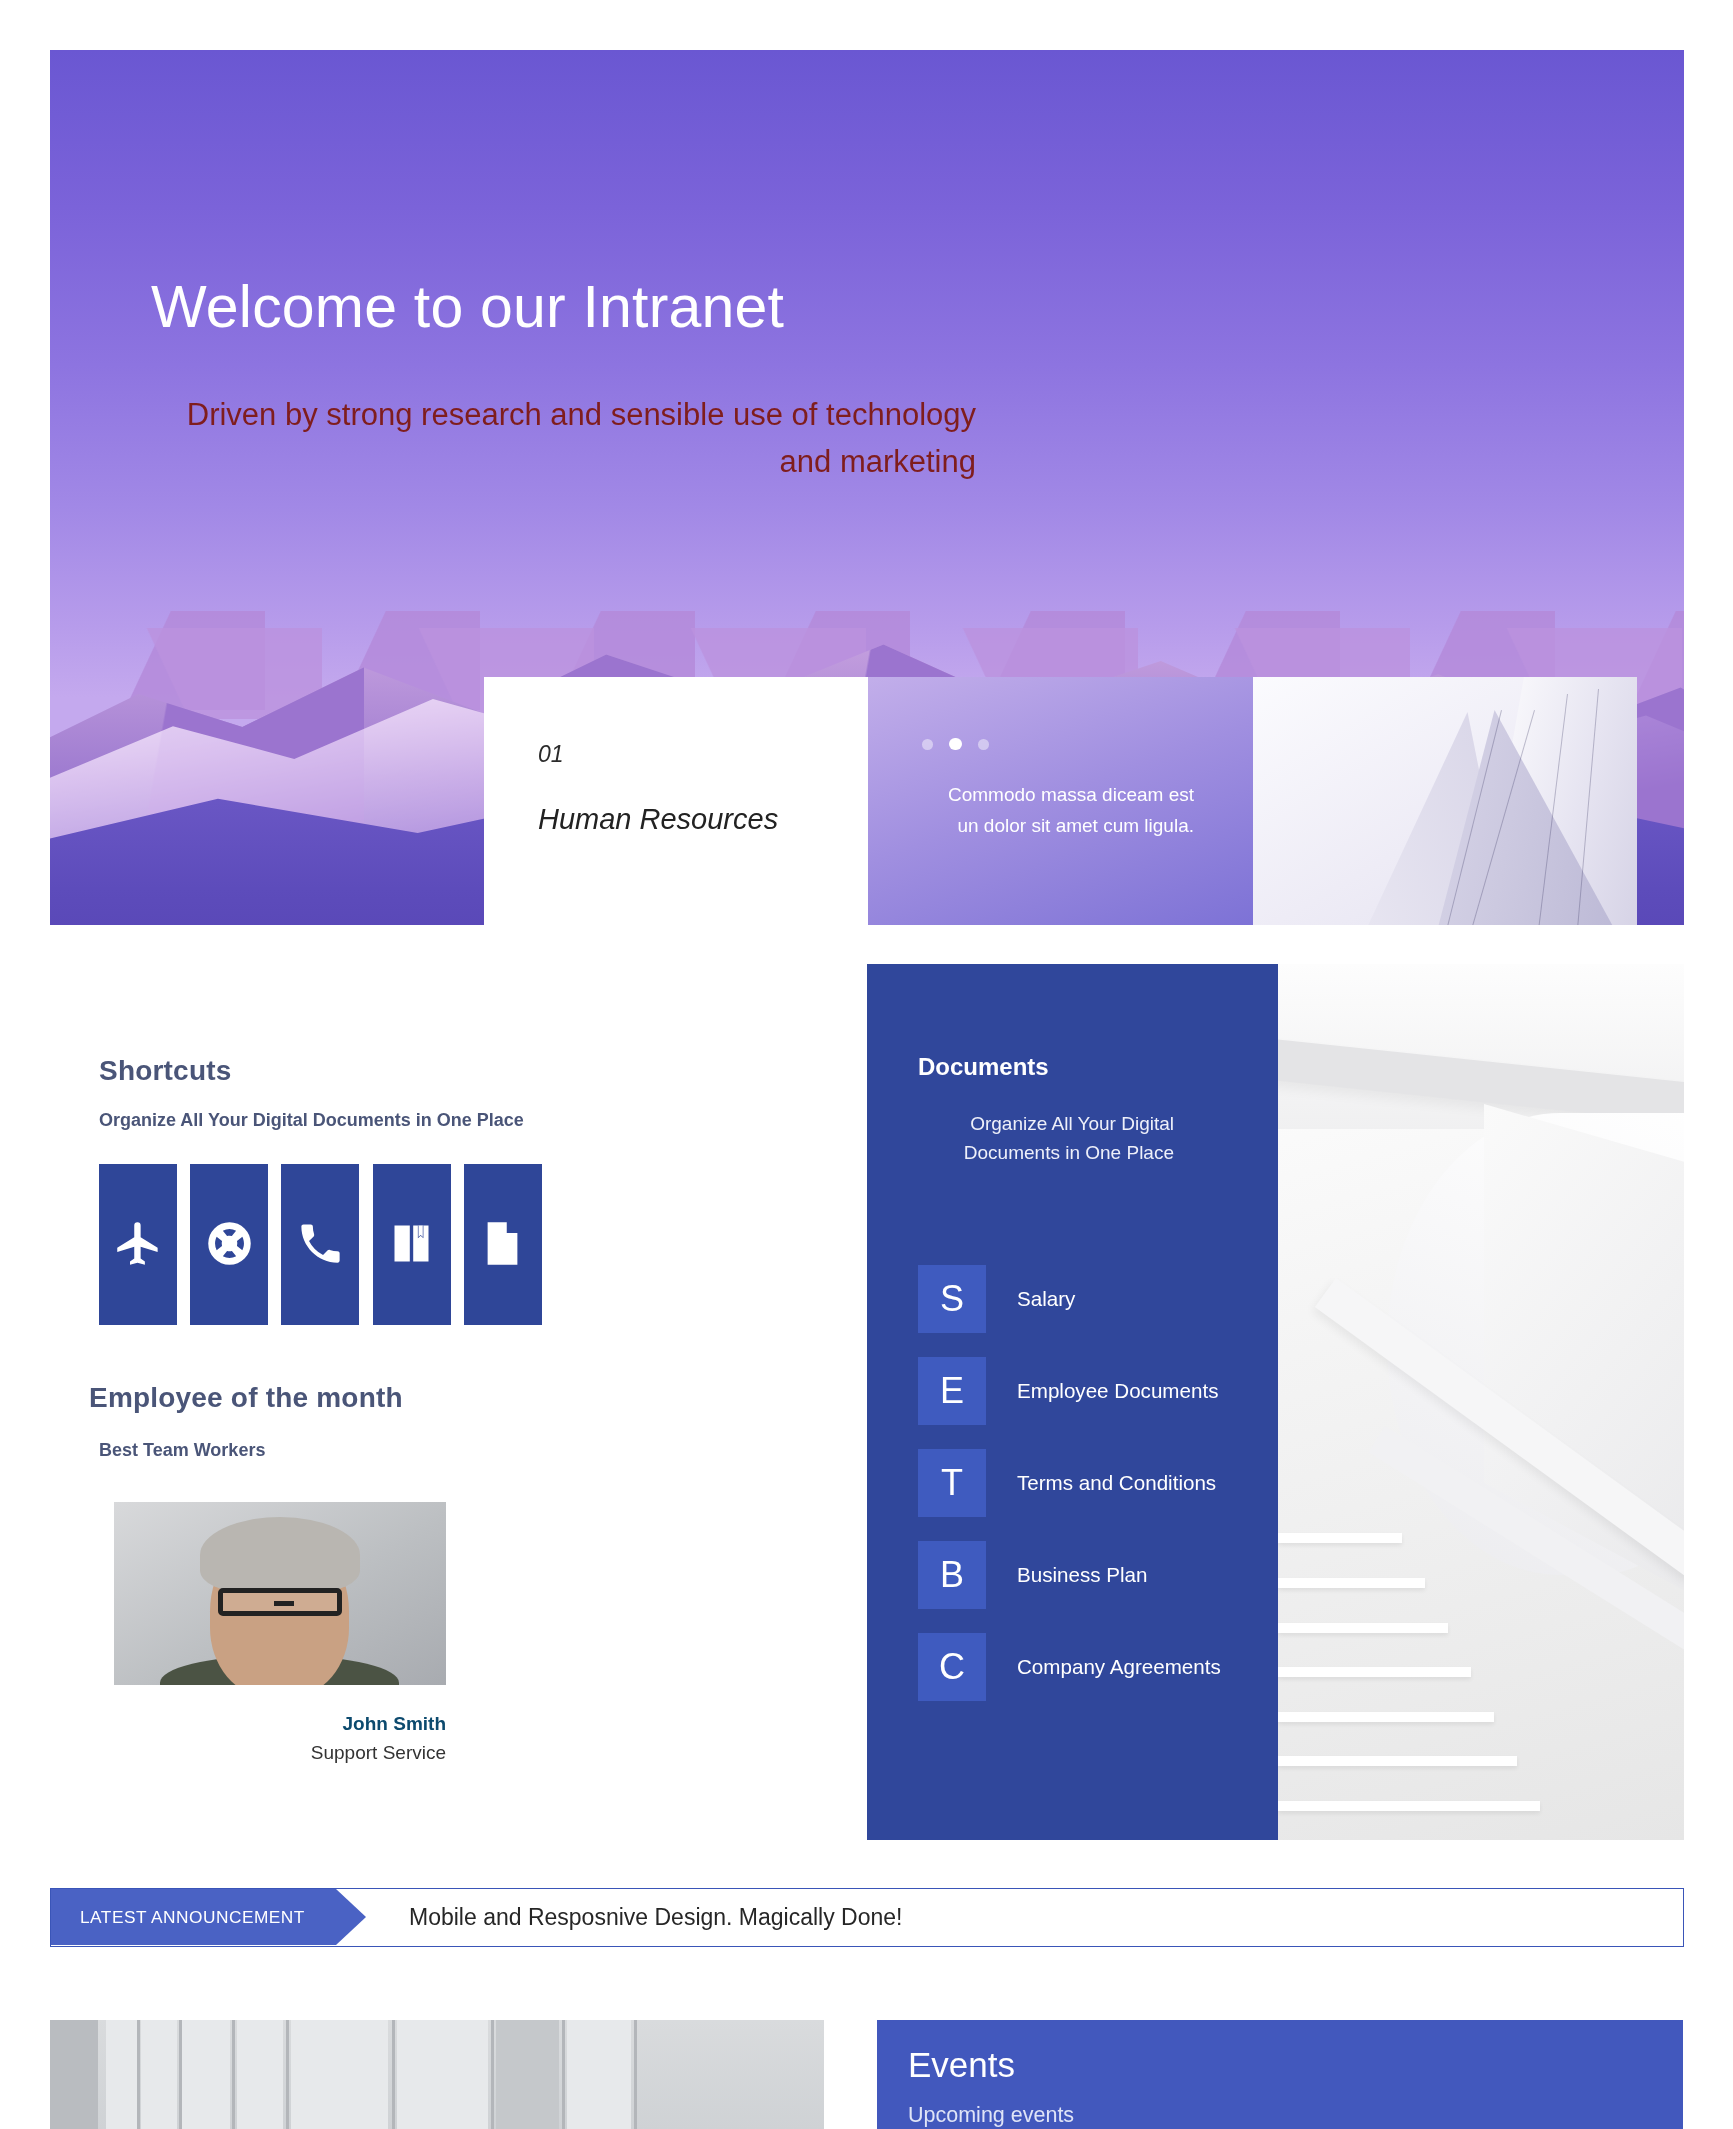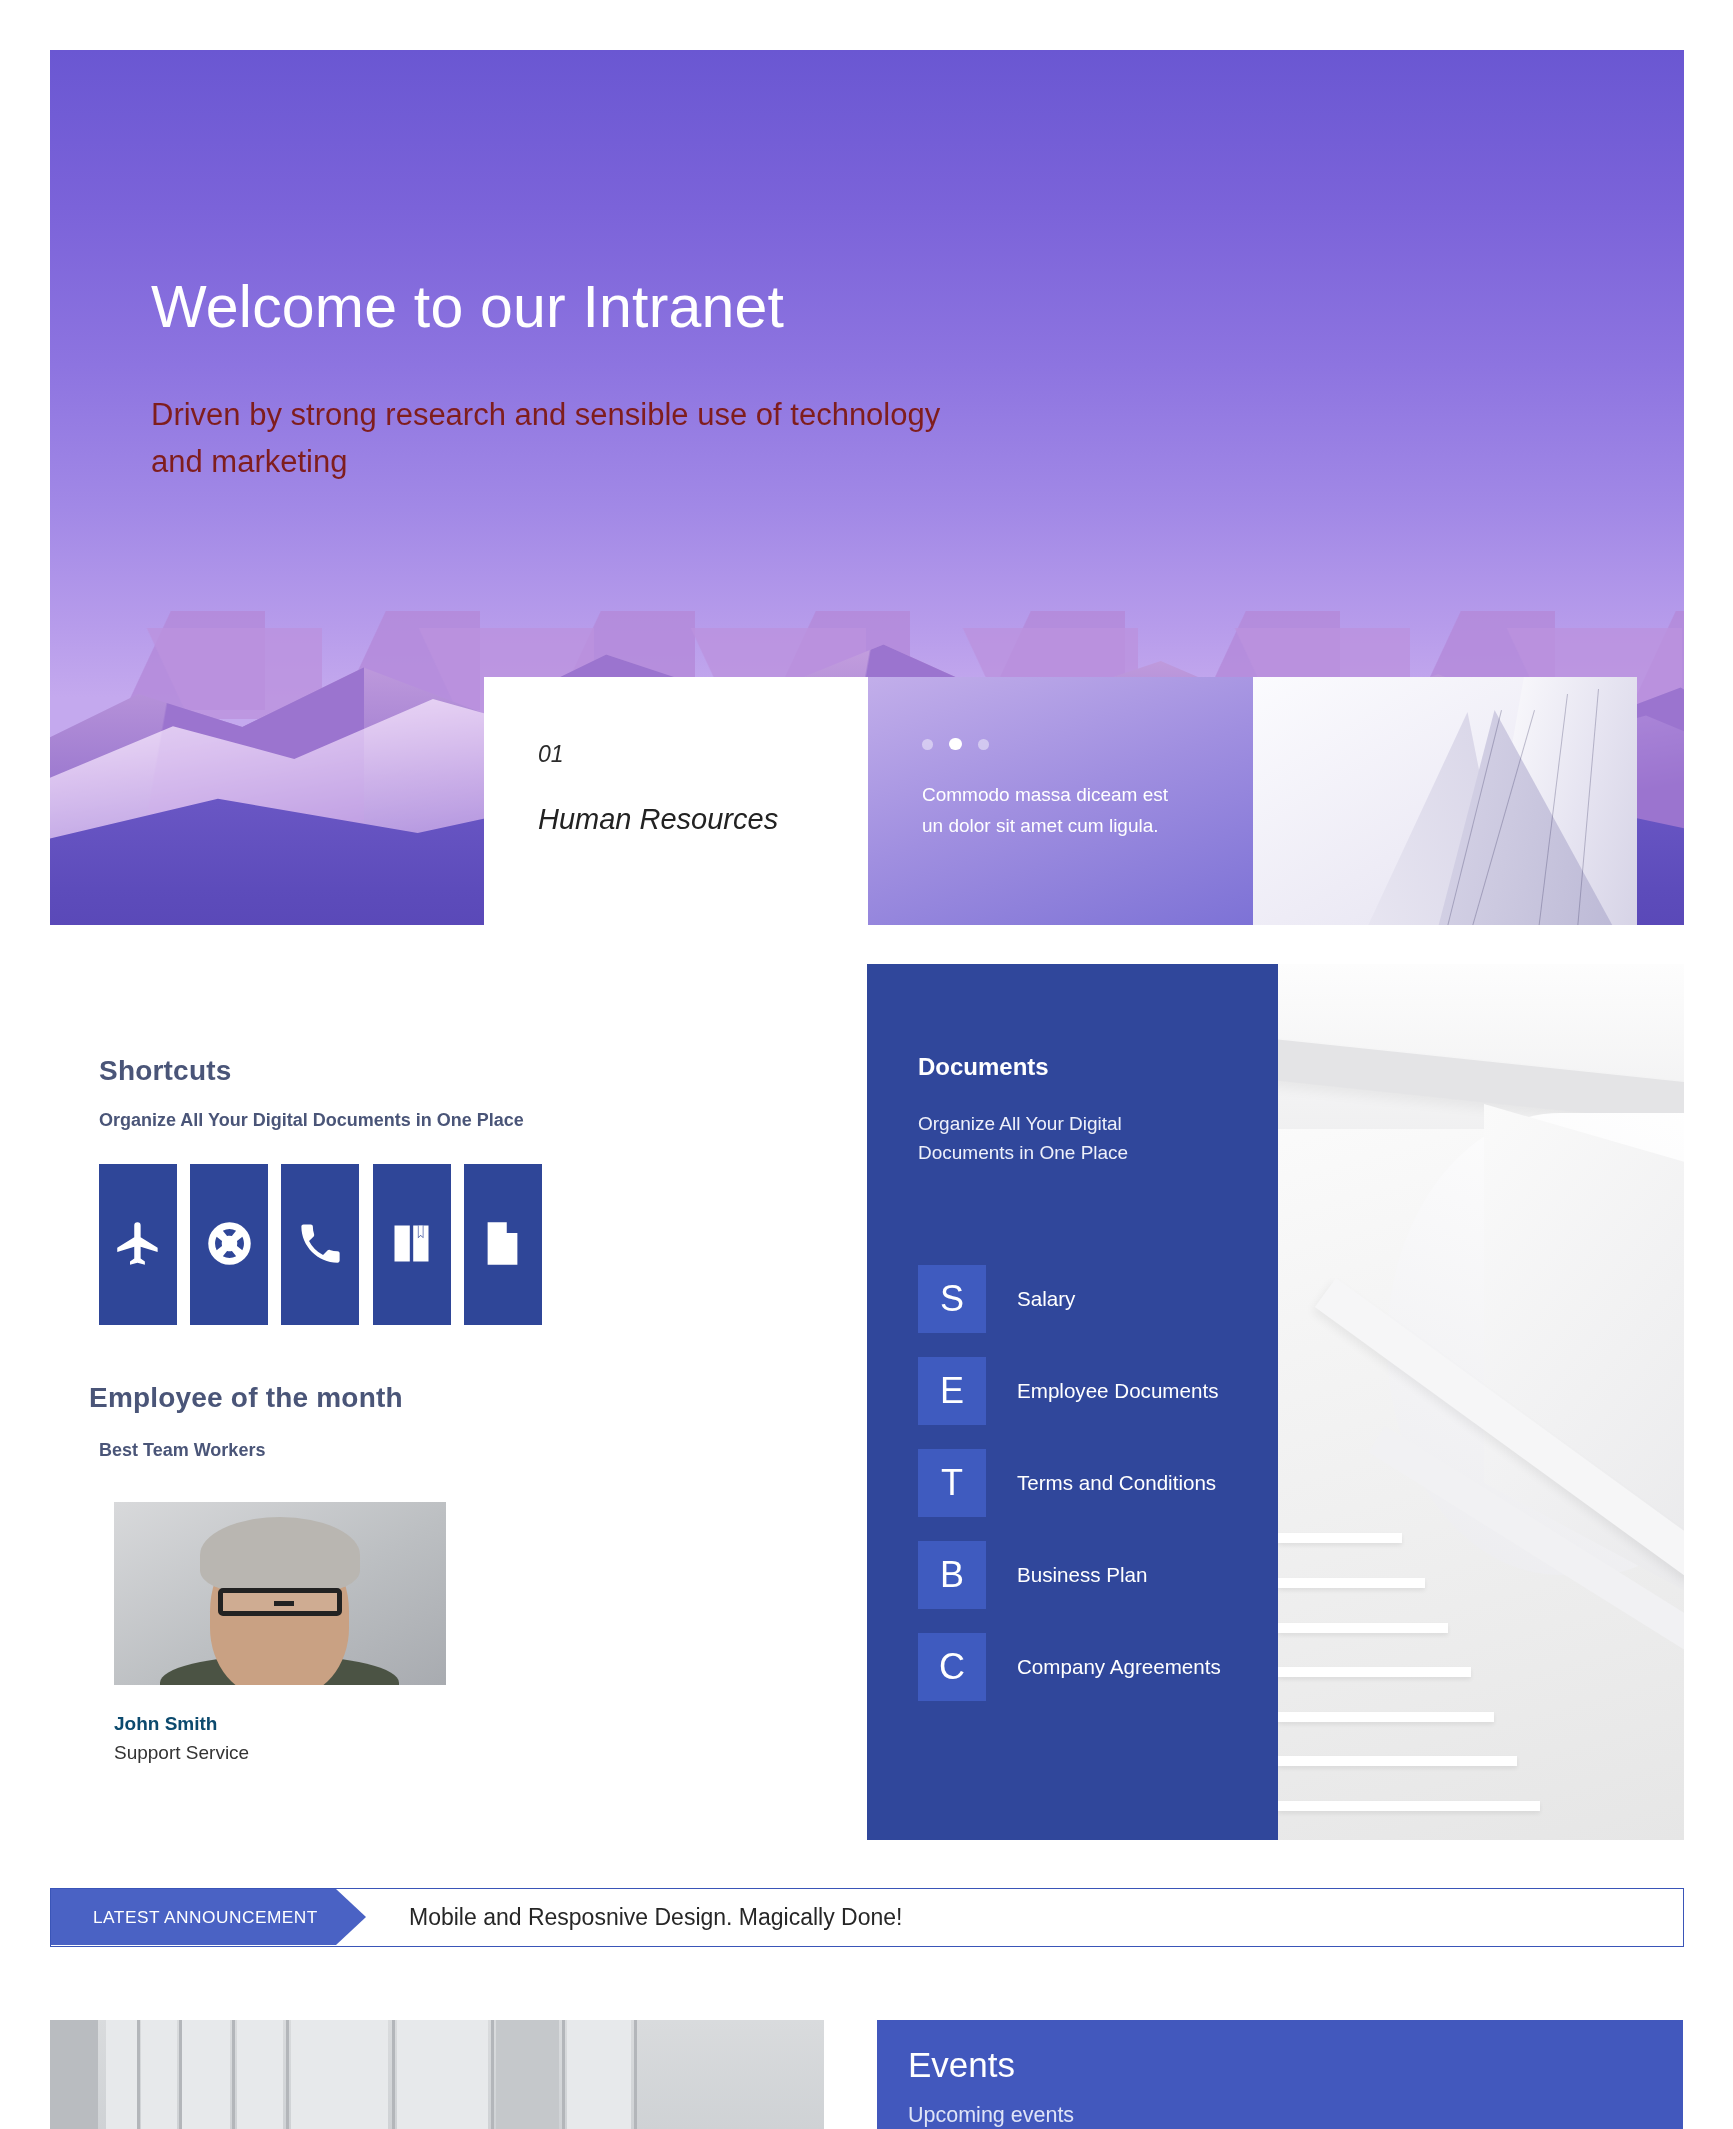--- a/index.html
+++ b/index.html
@@ -10,20 +10,21 @@
     background: #ffffff;
     font-family: "Liberation Sans", sans-serif;
     overflow: hidden;
   }
 
   .page {
     position: relative;
     width: 1399px;
     height: 2129px;
     background: #ffffff;
+    text-align: right;
   }
 
   
   .hero {
     position: absolute;
     left: 50px;
     top: 50px;
     width: 1634px;
     height: 875px;
     overflow: hidden;
@@ -363,21 +364,21 @@
     background: #ffffff;
   }
   .ann-tag {
     position: absolute;
     left: 0; top: 0;
     height: 56px;
     width: 285px;
     background: #4a62c4;
     display: flex;
     align-items: center;
-    padding-left: 42px;
+    padding-left: 29px;
     color: #ffffff;
     font-size: 17.3px;
     letter-spacing: 0.5px;
   }
   .ann-arrow {
     position: absolute;
     left: 285px; top: 0;
     width: 0; height: 0;
     border-top: 28px solid transparent;
     border-bottom: 28px solid transparent;

